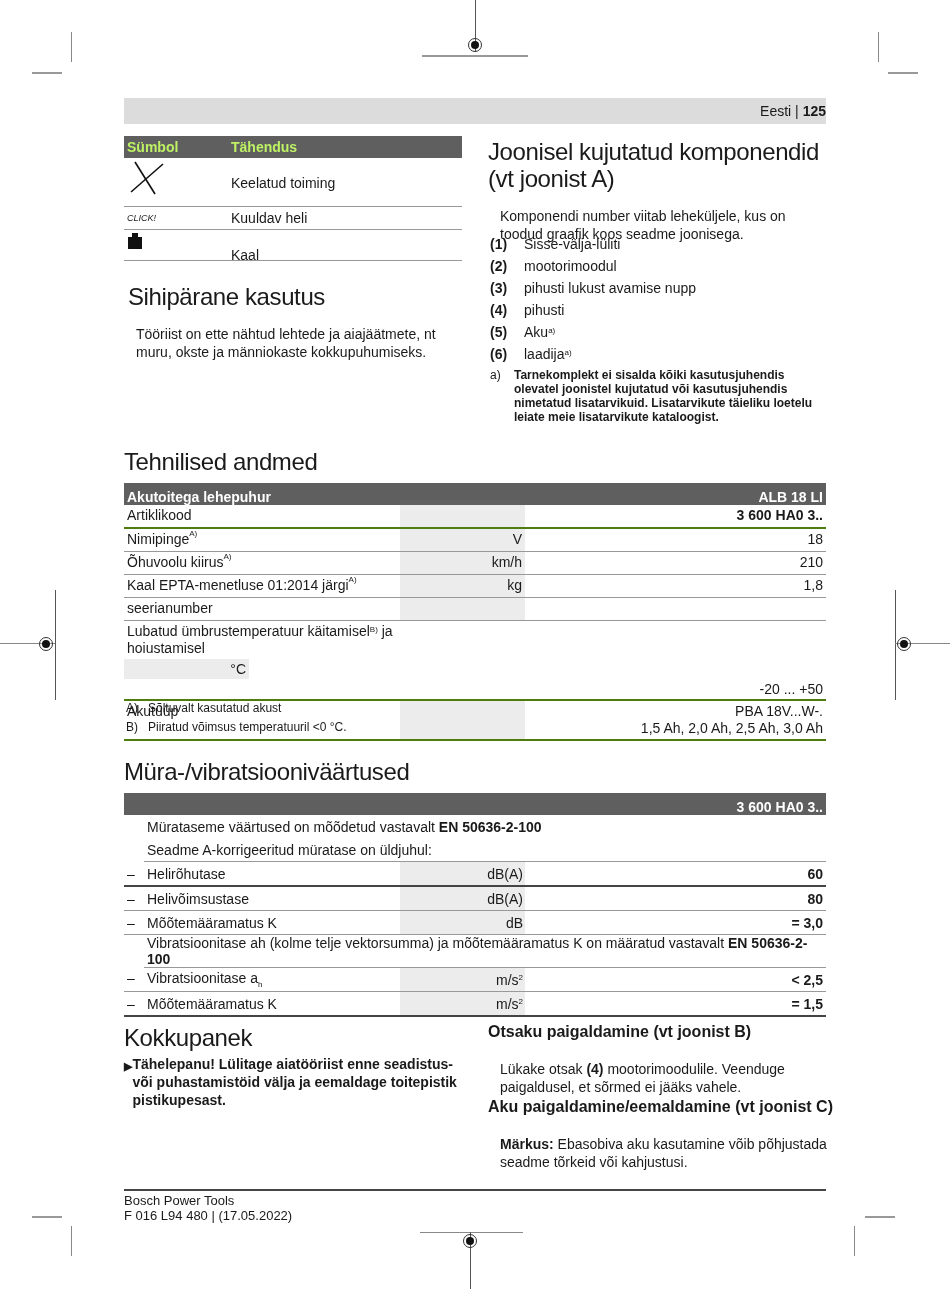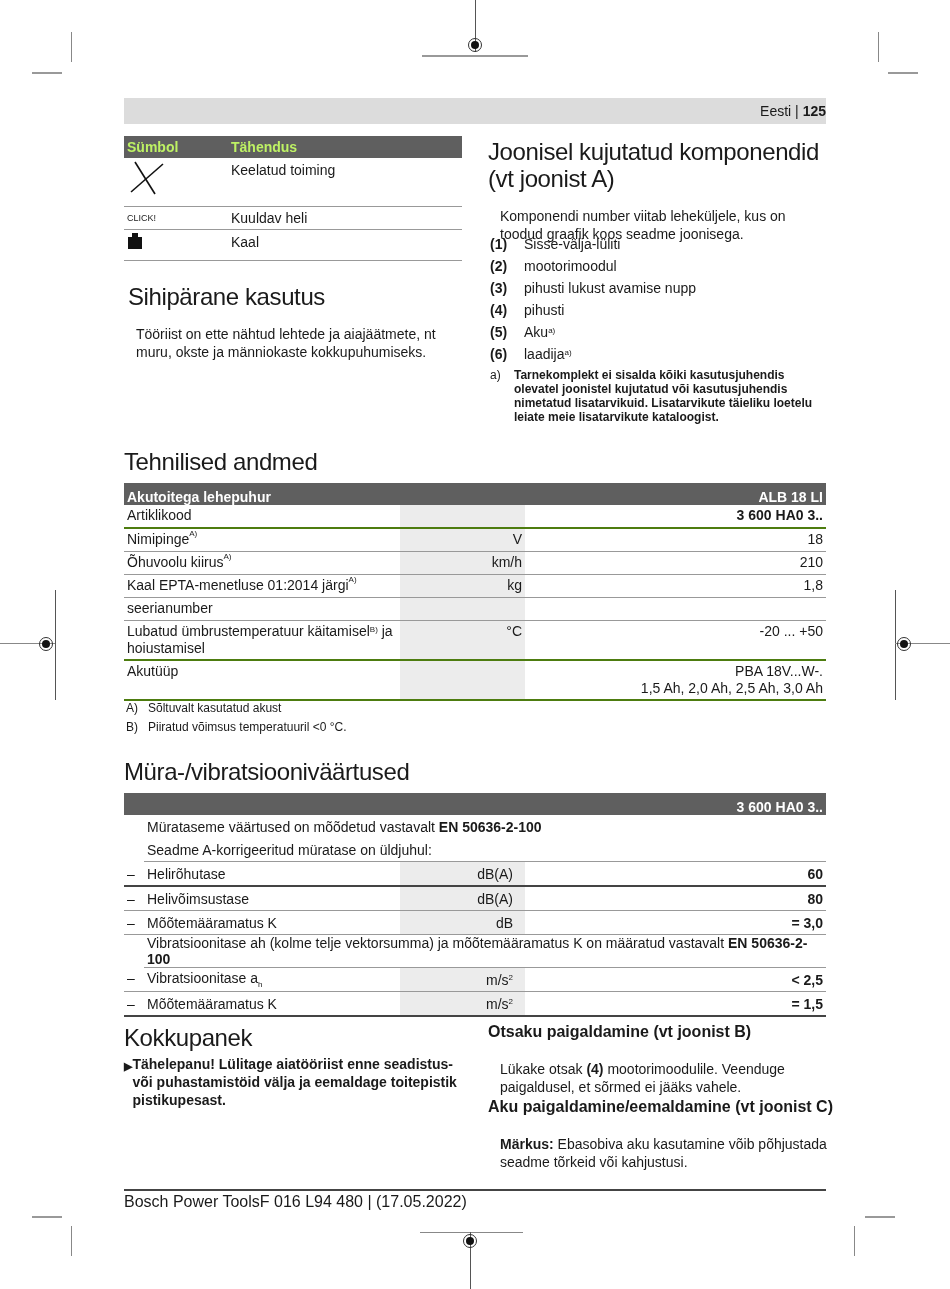--- a/index.html
+++ b/index.html
@@ -12,22 +12,22 @@
   .reg::after{content:"";position:absolute;left:2px;top:2px;width:8px;height:8px;background:#111;border-radius:50%;}
   
   .topband{left:124px;top:98px;width:702px;height:26px;background:#dcdcdc;}
   .pagehdr{right:124px;top:103px;font-size:14px;}
   .pagehdr b{font-weight:bold;}
   
   .symtable{left:124px;top:136px;width:338px;}
   .thead{background:#5f5f5f;color:#bef264;font-weight:bold;font-size:14px;height:22px;display:flex;align-items:center;}
   .thead span{display:inline-block;padding-left:3px;}
   .srow{display:flex;border-bottom:1px solid #999;font-size:14px;}
-  .srow .c1{width:104px;padding-left:3px;}
-  .srow .c2{flex:1;padding-top:4px;}
+  .srow .c1{width:104px;padding-left:3px;font-style:italic;}
+  .srow .c2{flex:1;padding-top:17px;}
   h2{margin:0;font-weight:normal;font-size:24px;letter-spacing:-0.4px;}
   p{margin:12px;}
   .body14{font-size:14px;line-height:18px;}
   .complist{left:490px;top:233px;width:340px;font-size:14px;}
   .complist .it{display:flex;height:22px;align-items:center;}
   .complist .num{width:34px;font-weight:bold;}
   sup{font-size:8px;vertical-align:top;position:relative;top:-2px;}
   sub{font-size:8px;}
   .fn{left:490px;top:368px;width:340px;font-size:12px;line-height:14px;display:flex;}
   .fn .lab{width:24px;}
@@ -38,30 +38,30 @@
   .trow .l{width:276px;padding:2px 3px;box-sizing:border-box;}
   .trow .u{width:125px;background:#ececec;text-align:right;padding:2px 3px;box-sizing:border-box;}
   .trow .v{flex:1;text-align:right;padding:2px 3px;box-sizing:border-box;}
   .trow.dark{border-bottom:2px solid #4d7c0f;}
   .thd{display:flex;background:#5f5f5f;color:#fff;font-weight:bold;font-size:14px;height:22px;align-items:flex-end;justify-content:space-between;padding:0 3px;}
   .footnotes{left:126px;width:400px;font-size:12px;}
   .footnotes .f{display:flex;height:19px;align-items:center;}
   .footnotes .f span:first-child{width:22px;}
   .nrow{display:flex;font-size:14px;min-height:23px;align-items:center;border-bottom:1px solid #999;}
   .nrow .l{width:276px;padding:0 3px;box-sizing:border-box;}
-  .nrow .u{width:125px;background:#ececec;text-align:left;padding:0 12px;box-sizing:border-box;align-self:stretch;display:flex;align-items:center;justify-content:flex-end;}
+  .nrow .u{width:125px;background:#ececec;text-align:left;padding:0 2px;box-sizing:border-box;align-self:stretch;display:flex;align-items:center;justify-content:flex-end;}
   .nrow .v{flex:1;text-align:right;padding:0 3px;box-sizing:border-box;font-weight:bold;}
   .nrow.full{border-bottom:none;margin-left:20px;}
   .nrow.full .l{width:auto;}
   .dash{display:inline-block;width:20px;}
   .warn{left:124px;top:1055px;width:340px;font-size:14px;line-height:18px;font-weight:bold;display:flex;}
   .warn .tri{width:16px;font-size:11px;padding-top:2px;}
   h3{margin:0;font-size:16px;font-weight:bold;}
   .footer{left:124px;top:1189px;width:702px;border-top:2px solid #444;}
-  .footer .row{display:flex;justify-content:flex-start;font-size:16px;padding-top:2px;}
+  .footer .row{display:flex;justify-content:flex-start;font-size:13px;padding-top:2px;flex-direction:column;}
 </style>
 </head>
 <body>
 
 <div class="vl" style="left:475px;top:0;height:52px;"></div>
 <div class="hl" style="left:422px;top:55px;width:106px;background:#999;height:2px;"></div>
 <div class="reg" style="left:468px;top:38px;"></div>
 <div class="vl" style="left:71px;top:32px;height:30px;background:#888;"></div>
 <div class="hl" style="left:32px;top:72px;width:30px;height:2px;background:#999;"></div>
 <div class="vl" style="left:878px;top:32px;height:30px;background:#888;"></div>
@@ -177,21 +177,21 @@
   </div>
   <div class="trow">
     <div class="l"><span>Kaal EPTA-menetluse 01:2014 järgi</span><sup>A)</sup></div>
     <div class="u">kg</div>
     <div class="v">1,8</div>
   </div>
   <div class="trow">
     <div class="l">seerianumber</div>
     <div class="u"></div>
   </div>
-  <div class="trow dark" style="min-height:38px;">
+  <div class="trow dark" style="min-height:38px;flex-direction:column;">
     <div class="l" style="line-height:17px;"><span>Lubatud ümbrustemperatuur käitamisel</span><sup>B)</sup><span> ja hoiustamisel</span></div>
     <div class="u">°C</div>
     <div class="v">-20 ... +50</div>
   </div>
   <div class="trow dark" style="min-height:38px;">
     <div class="l">Akutüüp</div>
     <div class="u"></div>
     <div class="v" style="line-height:17px;">
         <div>PBA 18V...W-.</div>
         <div>1,5 Ah, 2,0 Ah, 2,5 Ah, 3,0 Ah</div>

